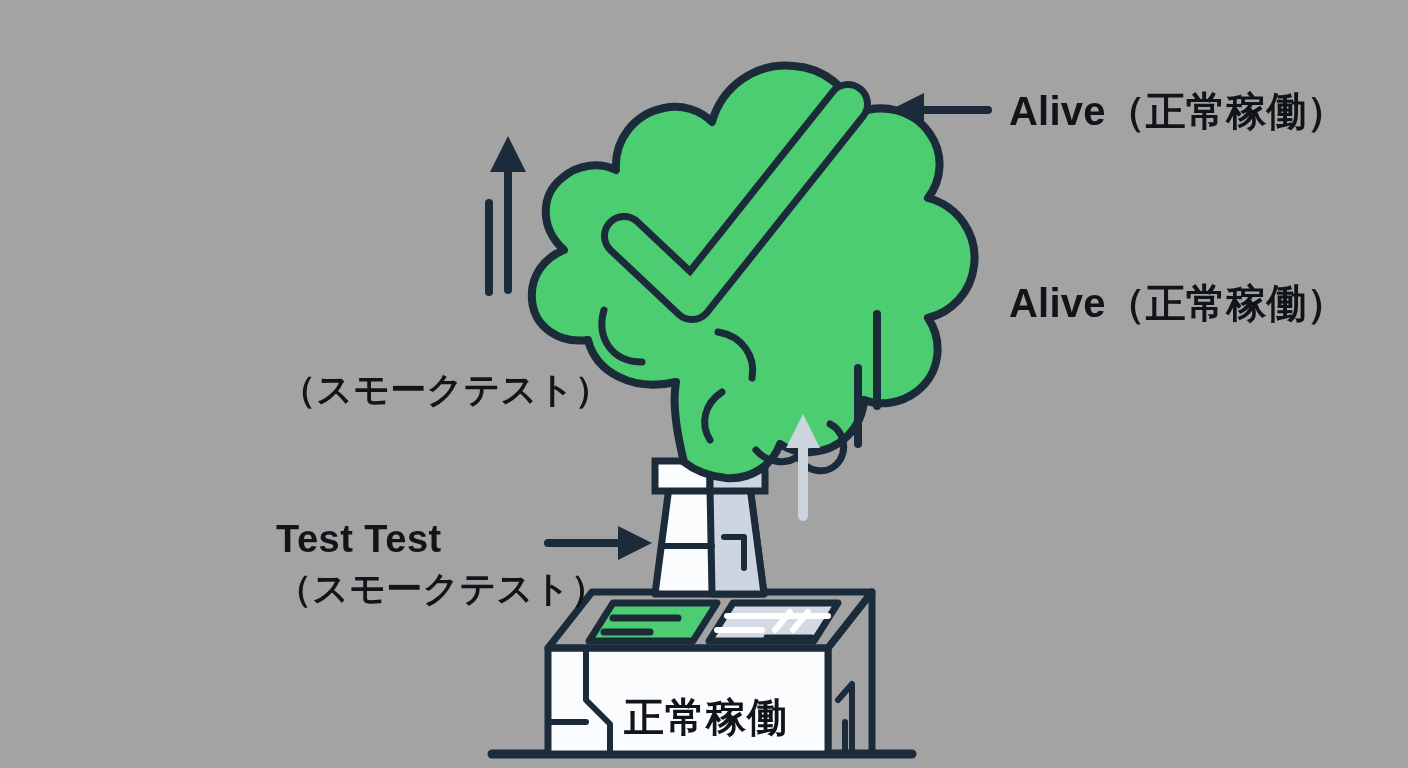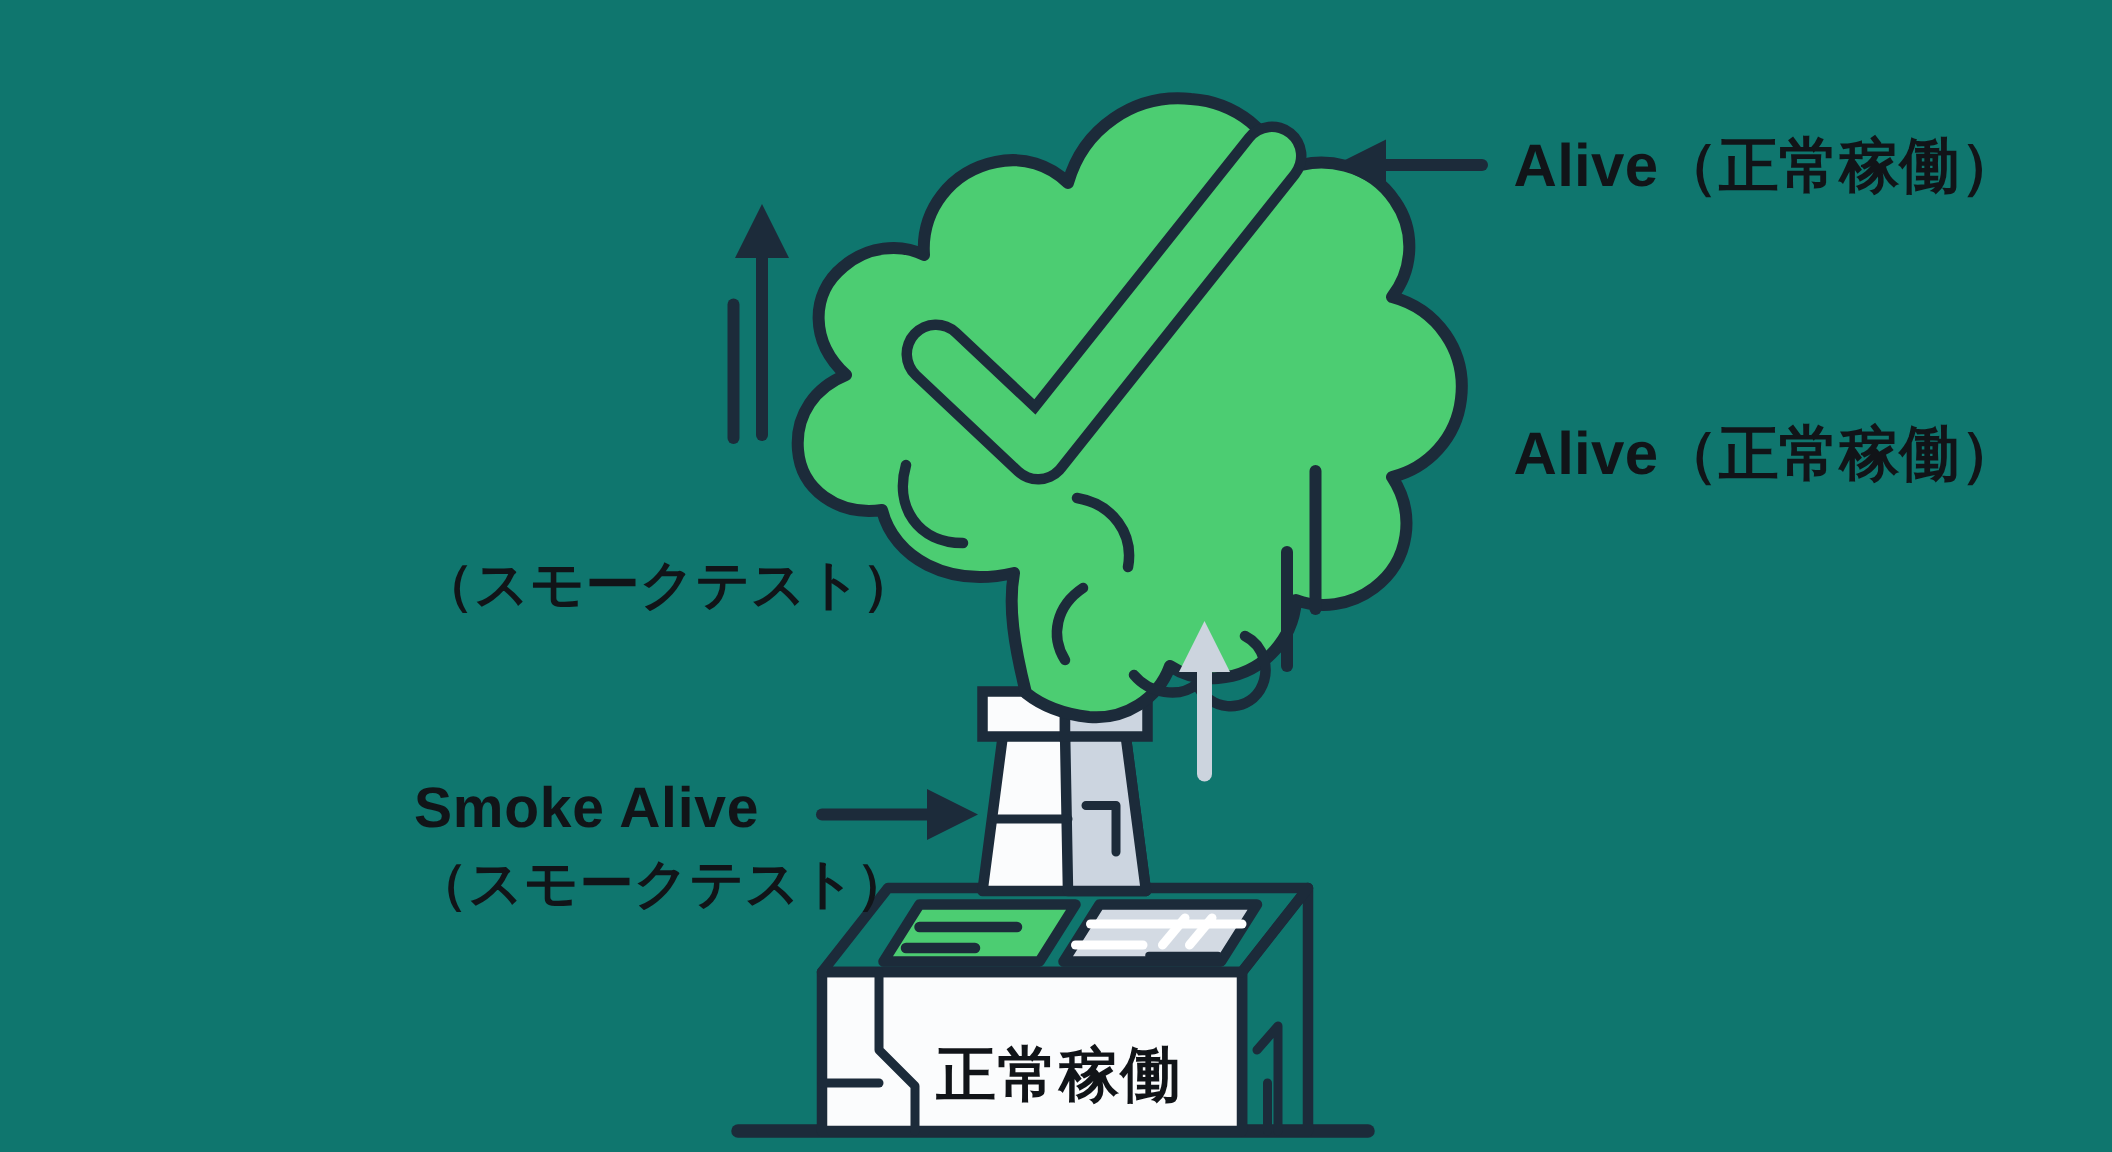--- a/index.html
+++ b/index.html
@@ -7,21 +7,21 @@
     padding: 0;
     background: #ffffff;
   }
   body {
     font-family: "Liberation Sans", "DejaVu Sans", sans-serif;
   }
   #stage {
     position: relative;
     width: 1408px;
     height: 768px;
-    background: #0f766e;
+    background: #a3a3a3;
     overflow: hidden;
   }
   #scene {
     position: absolute;
     inset: 0;
     width: 1408px;
     height: 768px;
   }
   .label {
     position: absolute;
@@ -203,19 +203,19 @@
     </g>
   </svg>
 
   <div class="label label-alive-top">Alive（正常稼働）</div>
 
   <div class="label label-alive-mid">Alive（正常稼働）</div>
 
   <div class="label label-smoke-jp-upper">（スモークテスト）</div>
 
   <div class="label label-smoke-block">
-    <span class="line-en">Smoke Alive</span>
+    <span class="line-en">Test Test</span>
     <span class="line-jp">（スモークテスト）</span>
   </div>
 
   <div class="label label-system">正常稼働</div>
 
 </div>
 
 </body></html>

